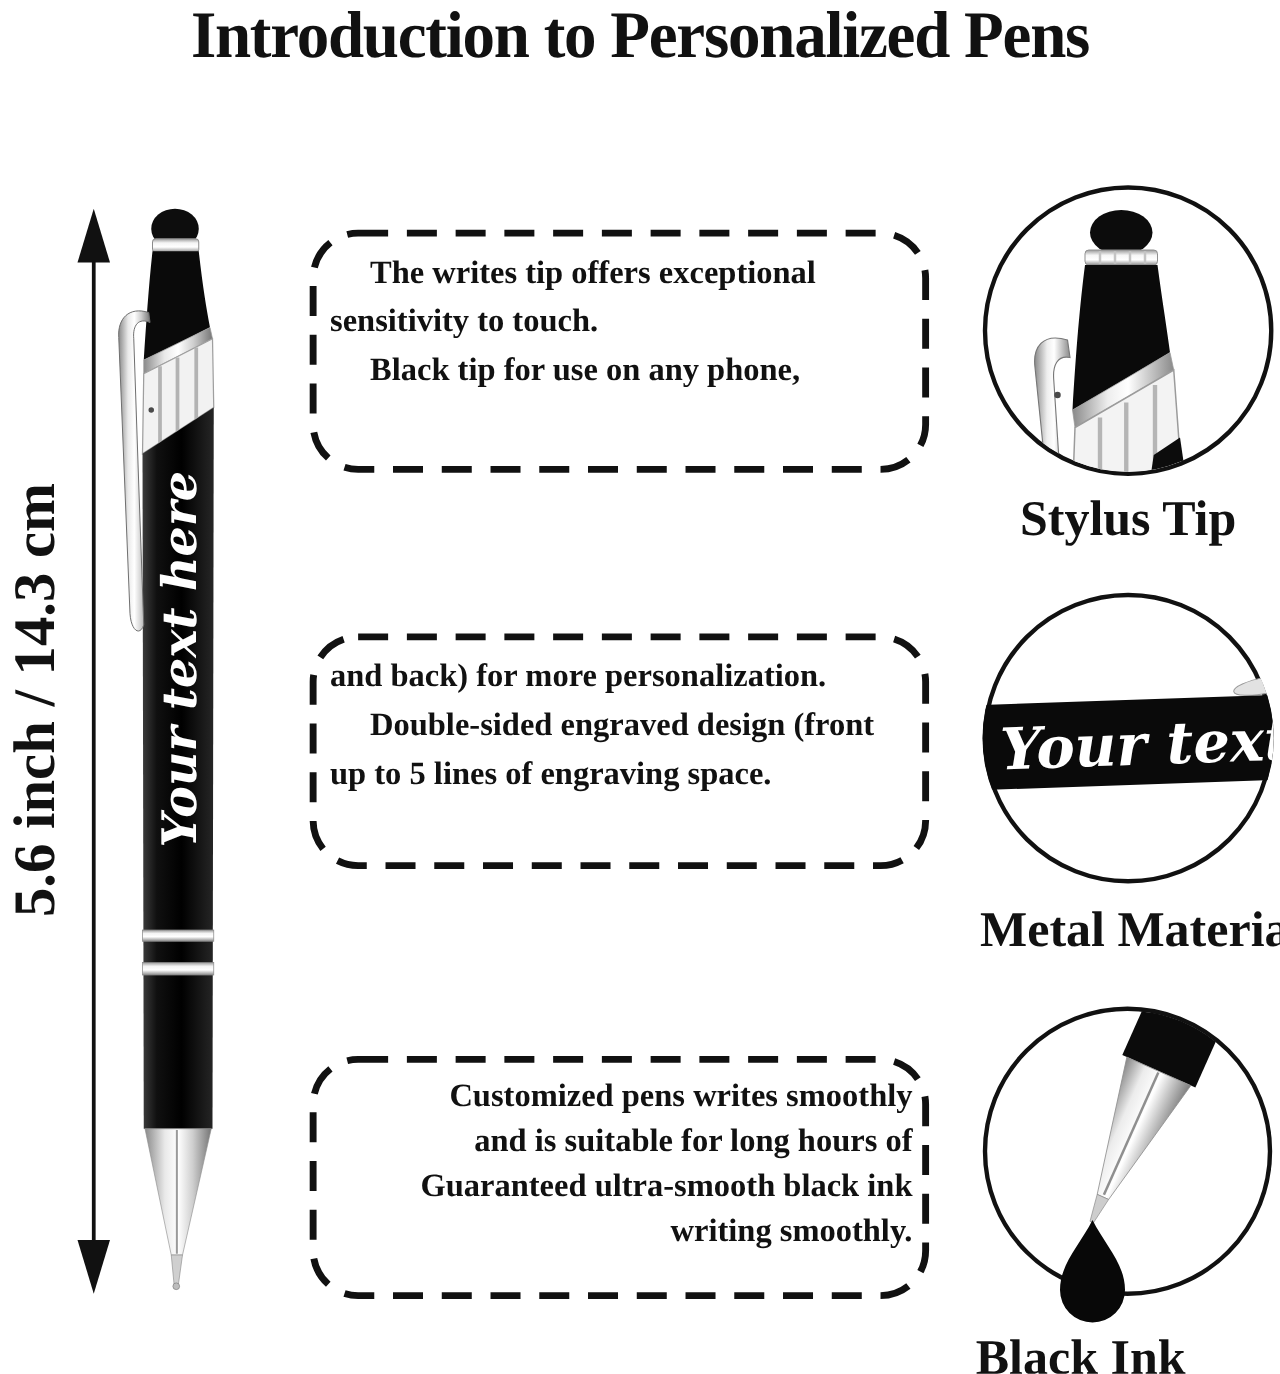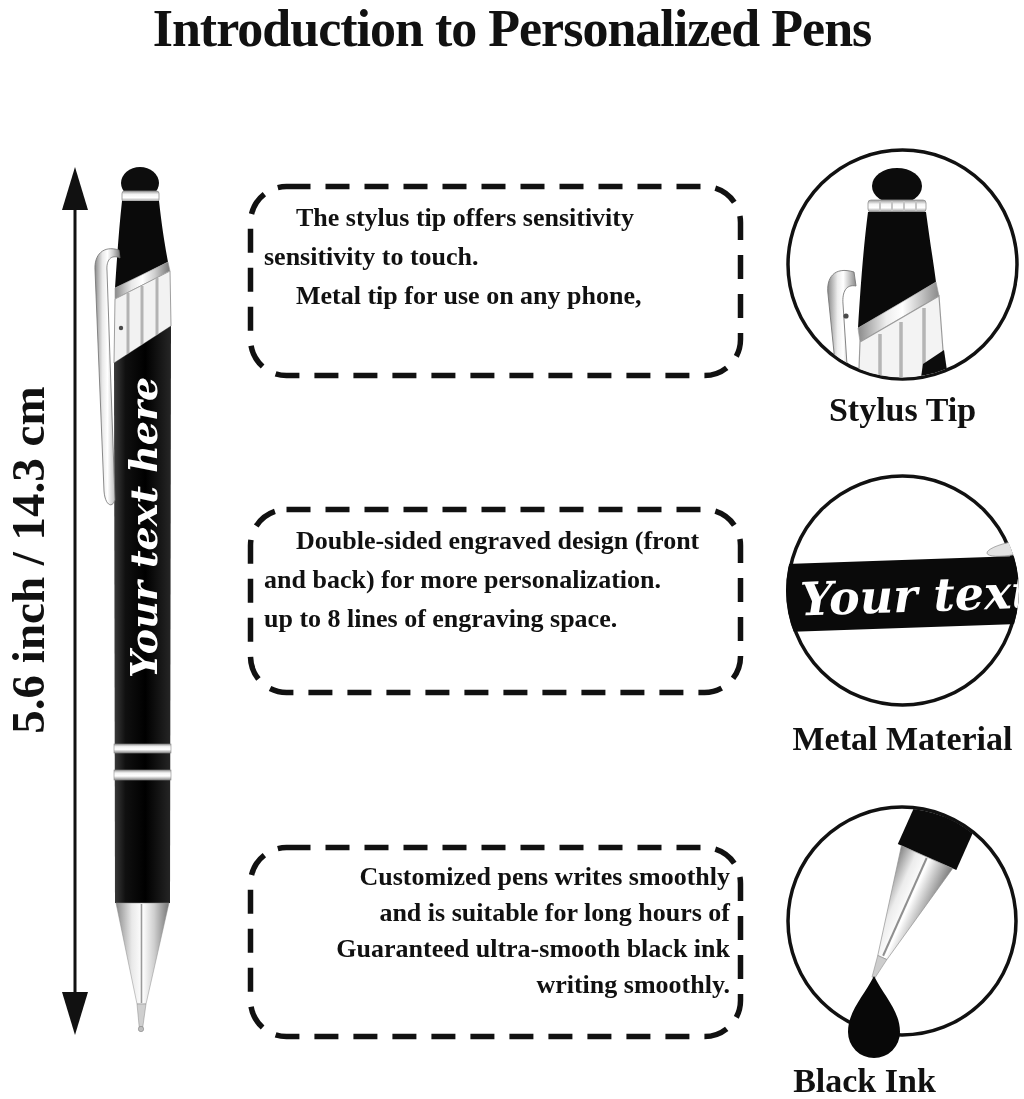--- a/index.html
+++ b/index.html
@@ -31,21 +31,21 @@
   #callout-1{top:183px;height:196px;}
   #callout-2{top:506px;height:190px;}
   #callout-3{top:844px;height:196px;text-align:right;}
 
   
   .detail{overflow:visible;}
   #detail-stylus{left:784px;top:146px;}
   #detail-metal{left:784px;top:472px;}
   #detail-ink{left:783px;top:804px;}
   .detail-label{width:237px;text-align:center;white-space:nowrap;
-                font-size:34px;font-weight:bold;}
+                font-size:40px;font-weight:bold;}
   #label-stylus{left:784px;top:391px;}
   #label-metal{left:784px;top:720px;}
   #label-ink{left:746px;top:1062px;}
 </style>
 </head>
 <body>
 
 <div class="abs title">Introduction to Personalized Pens</div>
 
 <svg class="abs dim-arrow" width="38" height="874" viewBox="0 0 38 874">
@@ -103,40 +103,40 @@
   <path d="M41,92 C25,87 16,97 17,112 L26,333 C27,347 34,351 37,342 L33,230 L29,113 C28,102 33,96 42,100 Z" fill="url(#p-chromeH)" stroke="#6f6f6f" stroke-width="0.8"></path>
   <circle cx="43" cy="170" r="2.2" fill="#4a4a4a"></circle>
 </svg>
 
 <div class="abs callout" id="callout-1">
   <svg class="frame" width="497" height="196" viewBox="0 0 497 196">
     <rect x="3.5" y="3.5" width="490" height="189" rx="36" fill="none" stroke="#111" stroke-width="5.5" stroke-dasharray="24 15"></rect>
   </svg>
   <div class="content">
     <p class="para">
-      <span class="ln first">The stylus tip offers sensitivity</span>
+      <span class="ln first">The writes tip offers exceptional</span>
       <span class="ln">sensitivity to touch.</span>
     </p>
     <p class="para">
-      <span class="ln first">Metal tip for use on any phone,</span>
+      <span class="ln first">Black tip for use on any phone,</span>
     </p>
   </div>
 </div>
 
 <div class="abs callout" id="callout-2">
   <svg class="frame" width="497" height="190" viewBox="0 0 497 190">
     <rect x="3.5" y="3.5" width="490" height="183" rx="36" fill="none" stroke="#111" stroke-width="5.5" stroke-dasharray="24 15"></rect>
   </svg>
   <div class="content">
     <p class="para">
+      <span class="ln">and back) for more personalization.</span>
       <span class="ln first">Double-sided engraved design (front</span>
-      <span class="ln">and back) for more personalization.</span>
-    </p>
-    <p class="para">
-      <span class="ln">up to 8 lines of engraving space.</span>
+    </p>
+    <p class="para">
+      <span class="ln">up to 5 lines of engraving space.</span>
     </p>
   </div>
 </div>
 
 <div class="abs callout tight" id="callout-3">
   <svg class="frame" width="497" height="196" viewBox="0 0 497 196">
     <rect x="3.5" y="3.5" width="490" height="189" rx="36" fill="none" stroke="#111" stroke-width="5.5" stroke-dasharray="24 15"></rect>
   </svg>
   <div class="content">
     <p class="para">

